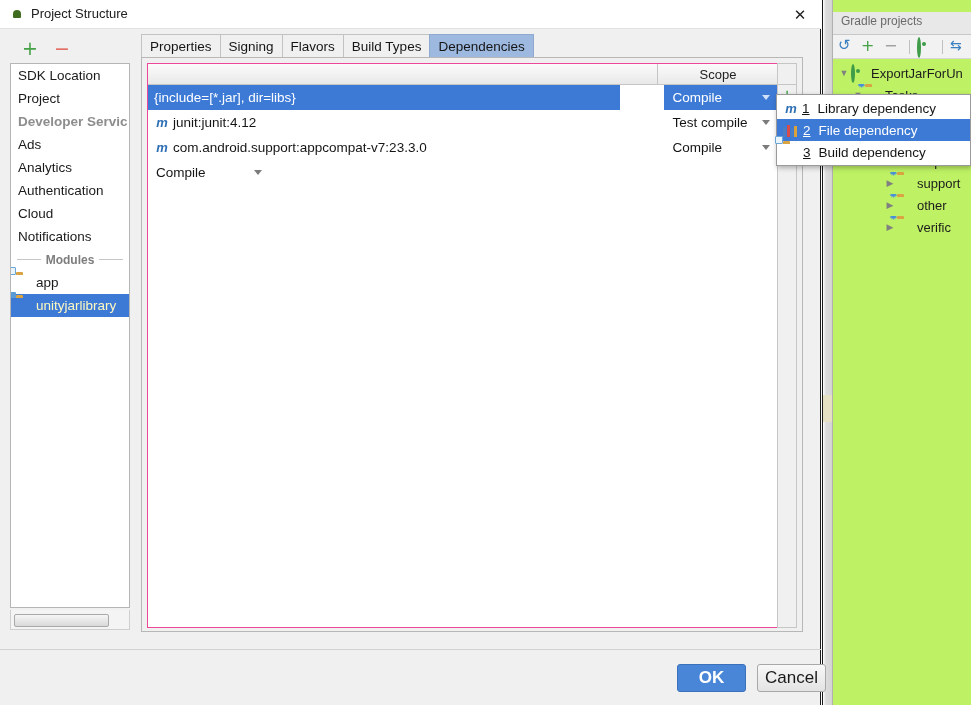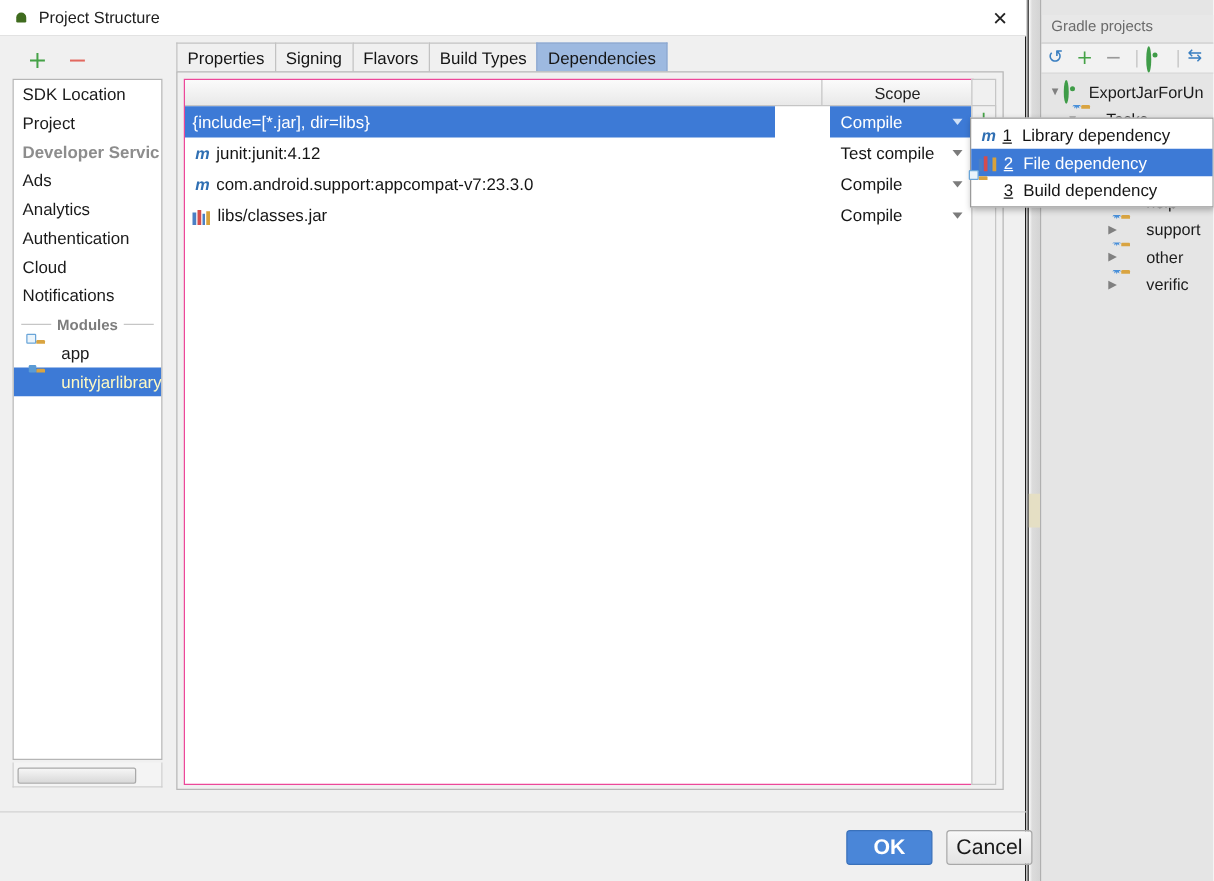--- a/index.html
+++ b/index.html
@@ -16,21 +16,21 @@
     background: #ffffff;
   }
 
   
   .ide-panel {
     position: absolute;
     left: 833px;
     top: 0;
     width: 138px;
     height: 705px;
-    background: #e5e5e5;
+    background: #bef264;
     overflow: hidden;
   }
   .ide-header {
     position: absolute;
     left: 0; top: 12px;
     width: 138px; height: 22px;
     background: #e8e8e8;
     border-bottom: 1px solid #c8c8c8;
   }
   .ide-header-title {
@@ -167,21 +167,21 @@
     color: #7d7d7d;
     font-size: 12px;
     font-weight: bold;
     padding: 0 6px;
   }
   .nav-sep .line { flex: 1; height: 1px; background: #c6c6c6; }
   .nav-sep .lbl { padding: 0 5px; }
   .nav-mod {
     height: 23px;
     display: flex; align-items: center;
-    padding-left: 18px;
+    padding-left: 5px;
     font-size: 13.5px;
     color: #1a1a1a;
     white-space: nowrap;
   }
   .nav-mod.selected { background: #3d7ad6; color: #fef9c3; }
 
   .hscroll-track {
     position: absolute;
     left: 0; top: 574px;
     width: 120px; height: 20px;
@@ -614,29 +614,20 @@
             <span class="mi">m</span>
             <span>com.android.support:appcompat-v7:23.3.0</span>
           </div>
           <div class="cell-scope">
             <span>Compile</span>
             <span class="combo-arrow"></span>
           </div>
         </div>
 
         <div class="dep-row">
-          <div class="cell-name">
-            <span class="ico"><span class="icon-lib" style="margin-top:3px;">
-                  <i></i>
-                  <i></i>
-                  <i></i>
-                  <i></i>
-                </span></span>
-            <span>libs/classes.jar</span>
-          </div>
           <div class="cell-scope">
             <span>Compile</span>
             <span class="combo-arrow"></span>
           </div>
         </div>
       </div>
 
       <div class="side-add">
         <div class="add-btn">+</div>
       </div>

